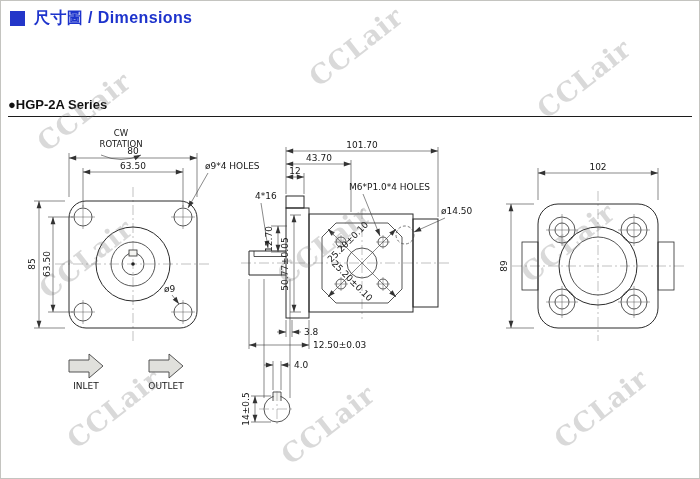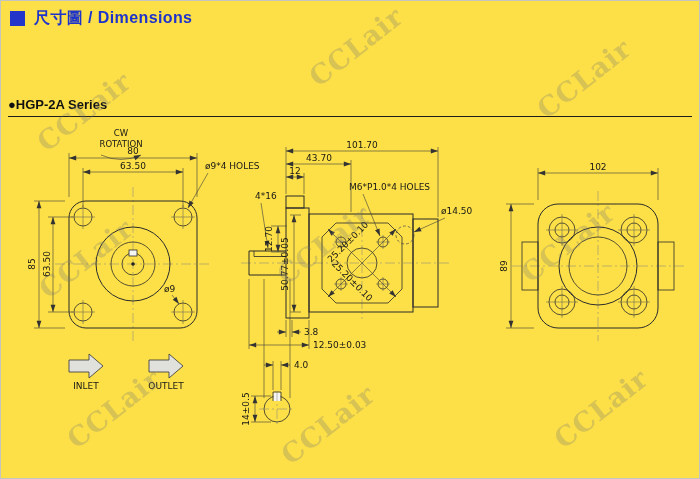--- a/index.html
+++ b/index.html
@@ -1,18 +1,18 @@
 <!DOCTYPE html>
 <html><head>
 <meta charset="utf-8">
 <style>
   * { margin:0; padding:0; box-sizing:border-box; }
   html,body { background:#e9e9e6; }
   body { font-family:"Liberation Sans","DejaVu Sans",sans-serif; }
-  .page { position:relative; width:700px; height:479px; background:#fde047;
+  .page { position:relative; width:700px; height:479px; background:#ffffff;
           overflow:hidden; border:1px solid #c4c4c0; }
   .hdr { position:absolute; top:7px; left:9px; display:flex; align-items:center; gap:9px; z-index:2; }
   .hdr-sq { width:15px; height:15px; background:#2336c9; }
   .hdr-title { color:#1d33cc; font-size:16px; font-weight:bold; letter-spacing:.4px; }
   .series { position:absolute; top:62px; left:7px; right:7px; z-index:2;
             border-bottom:1.5px solid #1c1c1c; padding-bottom:4px;
             font-size:13px; font-weight:bold; color:#111;margin-top:34px; }
   svg.draw { position:absolute; left:0; top:0; z-index:1; }
   .wm-layer { position:absolute; inset:0; z-index:3; pointer-events:none; }
   .wm { position:absolute; font-family:"DejaVu Serif","Liberation Serif",serif;

